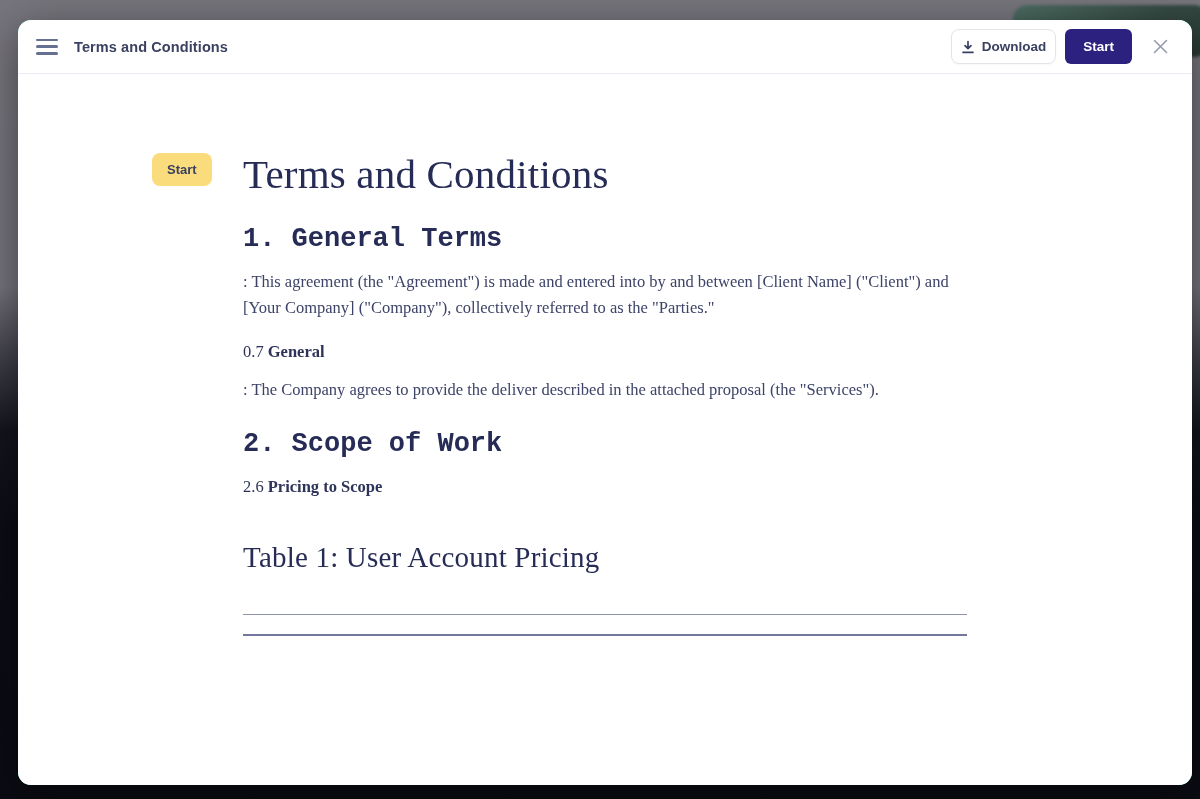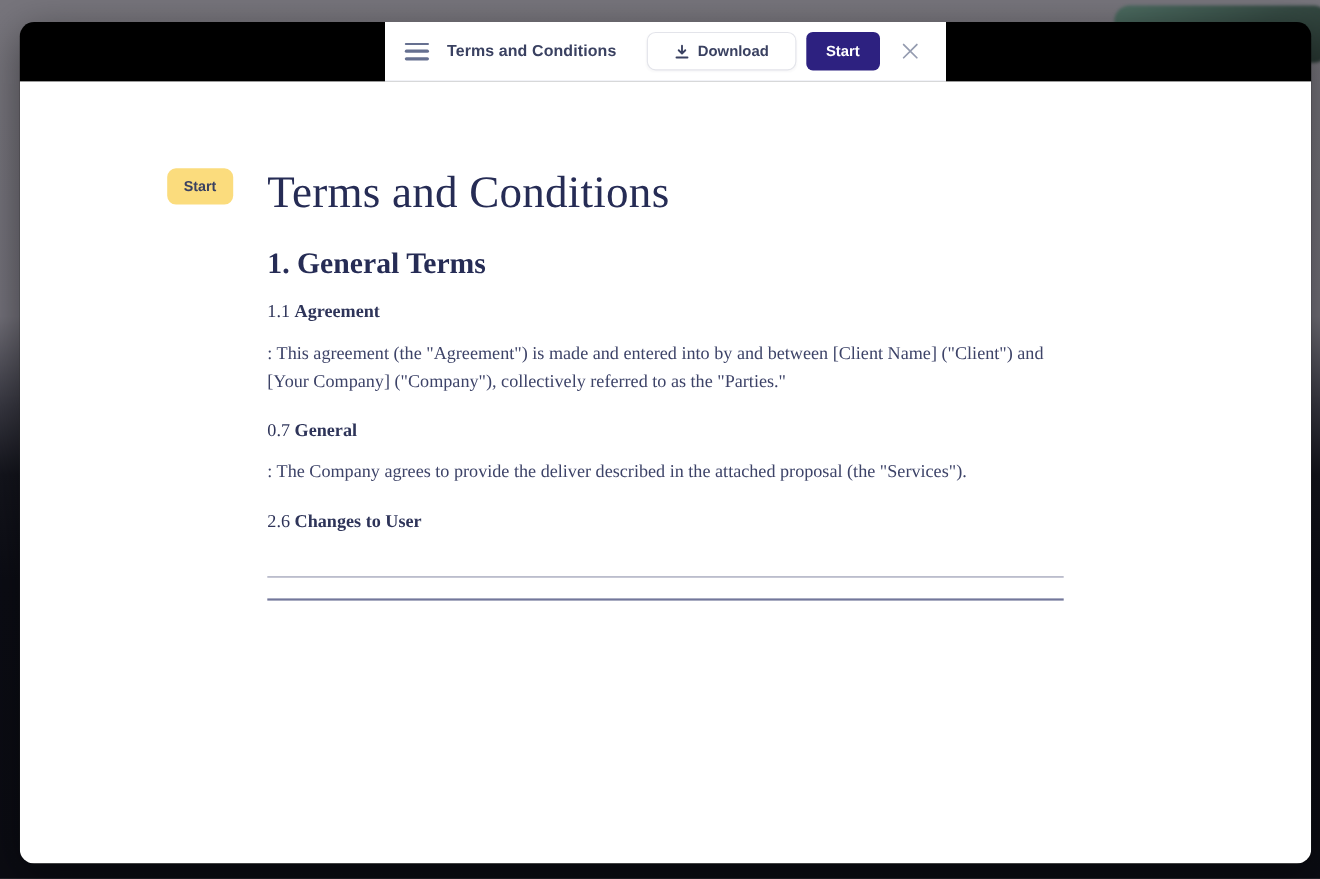--- a/index.html
+++ b/index.html
@@ -35,28 +35,27 @@
     z-index: 0;
   }
 
   
   .card {
     position: absolute;
     left: 18px;
     top: 20px;
     width: 1174px;
     height: 765px;
-    background: #000000;
+    background: #5eead4;
     border-radius: 13px;
     overflow: hidden;
     z-index: 1;
     box-shadow: 0 10px 40px rgba(0,0,0,0.45);
     display: flex;
     flex-direction: column;
-    align-items: center;
   }
 
   
   .header {
     height: 54px;
     flex: 0 0 54px;
     display: flex;
     align-items: center;
     padding: 0 20px 0 18px;
     background: #ffffff;
@@ -86,21 +85,21 @@
     letter-spacing: 0.1px;
   }
 
   .header-spacer { flex: 1; }
 
   .btn-download {
     display: flex;
     align-items: center;
     gap: 7px;
     height: 35px;
-    padding: 0 24px;
+    padding: 0 9px;
     background: #ffffff;
     border: 1px solid #e3e4ea;
     border-radius: 8px;
     font-family: "Liberation Sans", sans-serif;
     font-size: 13.5px;
     font-weight: bold;
     color: #3a4161;
     cursor: pointer;
     box-shadow: 0 1px 2px rgba(40,45,80,0.04);
     margin-left: 28px;
@@ -162,21 +161,21 @@
   .doc-h1 {
     font-family: "Liberation Serif", "DejaVu Serif", serif;
     font-size: 41px;
     font-weight: normal;
     color: #262c55;
     letter-spacing: 0.2px;
     margin-bottom: 20px;
   }
 
   .doc-h2 {
-    font-family: Liberation Serif, serif;
+    font-family: Liberation Mono, monospace;
     font-size: 27px;
     font-weight: bold;
     color: #262c55;
     margin-top: 26px;
     margin-bottom: 6px;
   }
 
   .doc-h3 {
     font-size: 16.5px;
     font-weight: normal;
@@ -249,39 +248,37 @@
   <div class="doc-scroll">
 
     <div class="start-badge">Start</div>
 
     <div class="doc-content">
 
       <h1 class="doc-h1">Terms and Conditions</h1>
 
       <h2 class="doc-h2">1. General Terms</h2>
 
-      <h3 class="doc-h3">
-        <span>1.1</span>
-        <span class="clause-label">Agreement</span>
-      </h3>
       <p class="doc-p">: This agreement (the "Agreement") is made and entered into by and between [Client Name] ("Client") and [Your Company] ("Company"), collectively referred to as the "Parties."</p>
 
       <h3 class="doc-h3">
         <span>0.7</span>
         <span class="clause-label">General</span>
       </h3>
       <p class="doc-p">: The Company agrees to provide the deliver described in the attached proposal (the "Services").</p>
 
+      <h2 class="doc-h2">2. Scope of Work</h2>
 
 
       <h3 class="doc-h3">
         <span>2.6</span>
-        <span class="clause-label">Changes to User</span>
+        <span class="clause-label">Pricing to Scope</span>
       </h3>
 
+      <h2 class="table-title">Table 1: User Account Pricing</h2>
 
       <div class="table-empty">
         
       </div>
 
     </div>
   </div>
 </div>
 
 </body></html>

